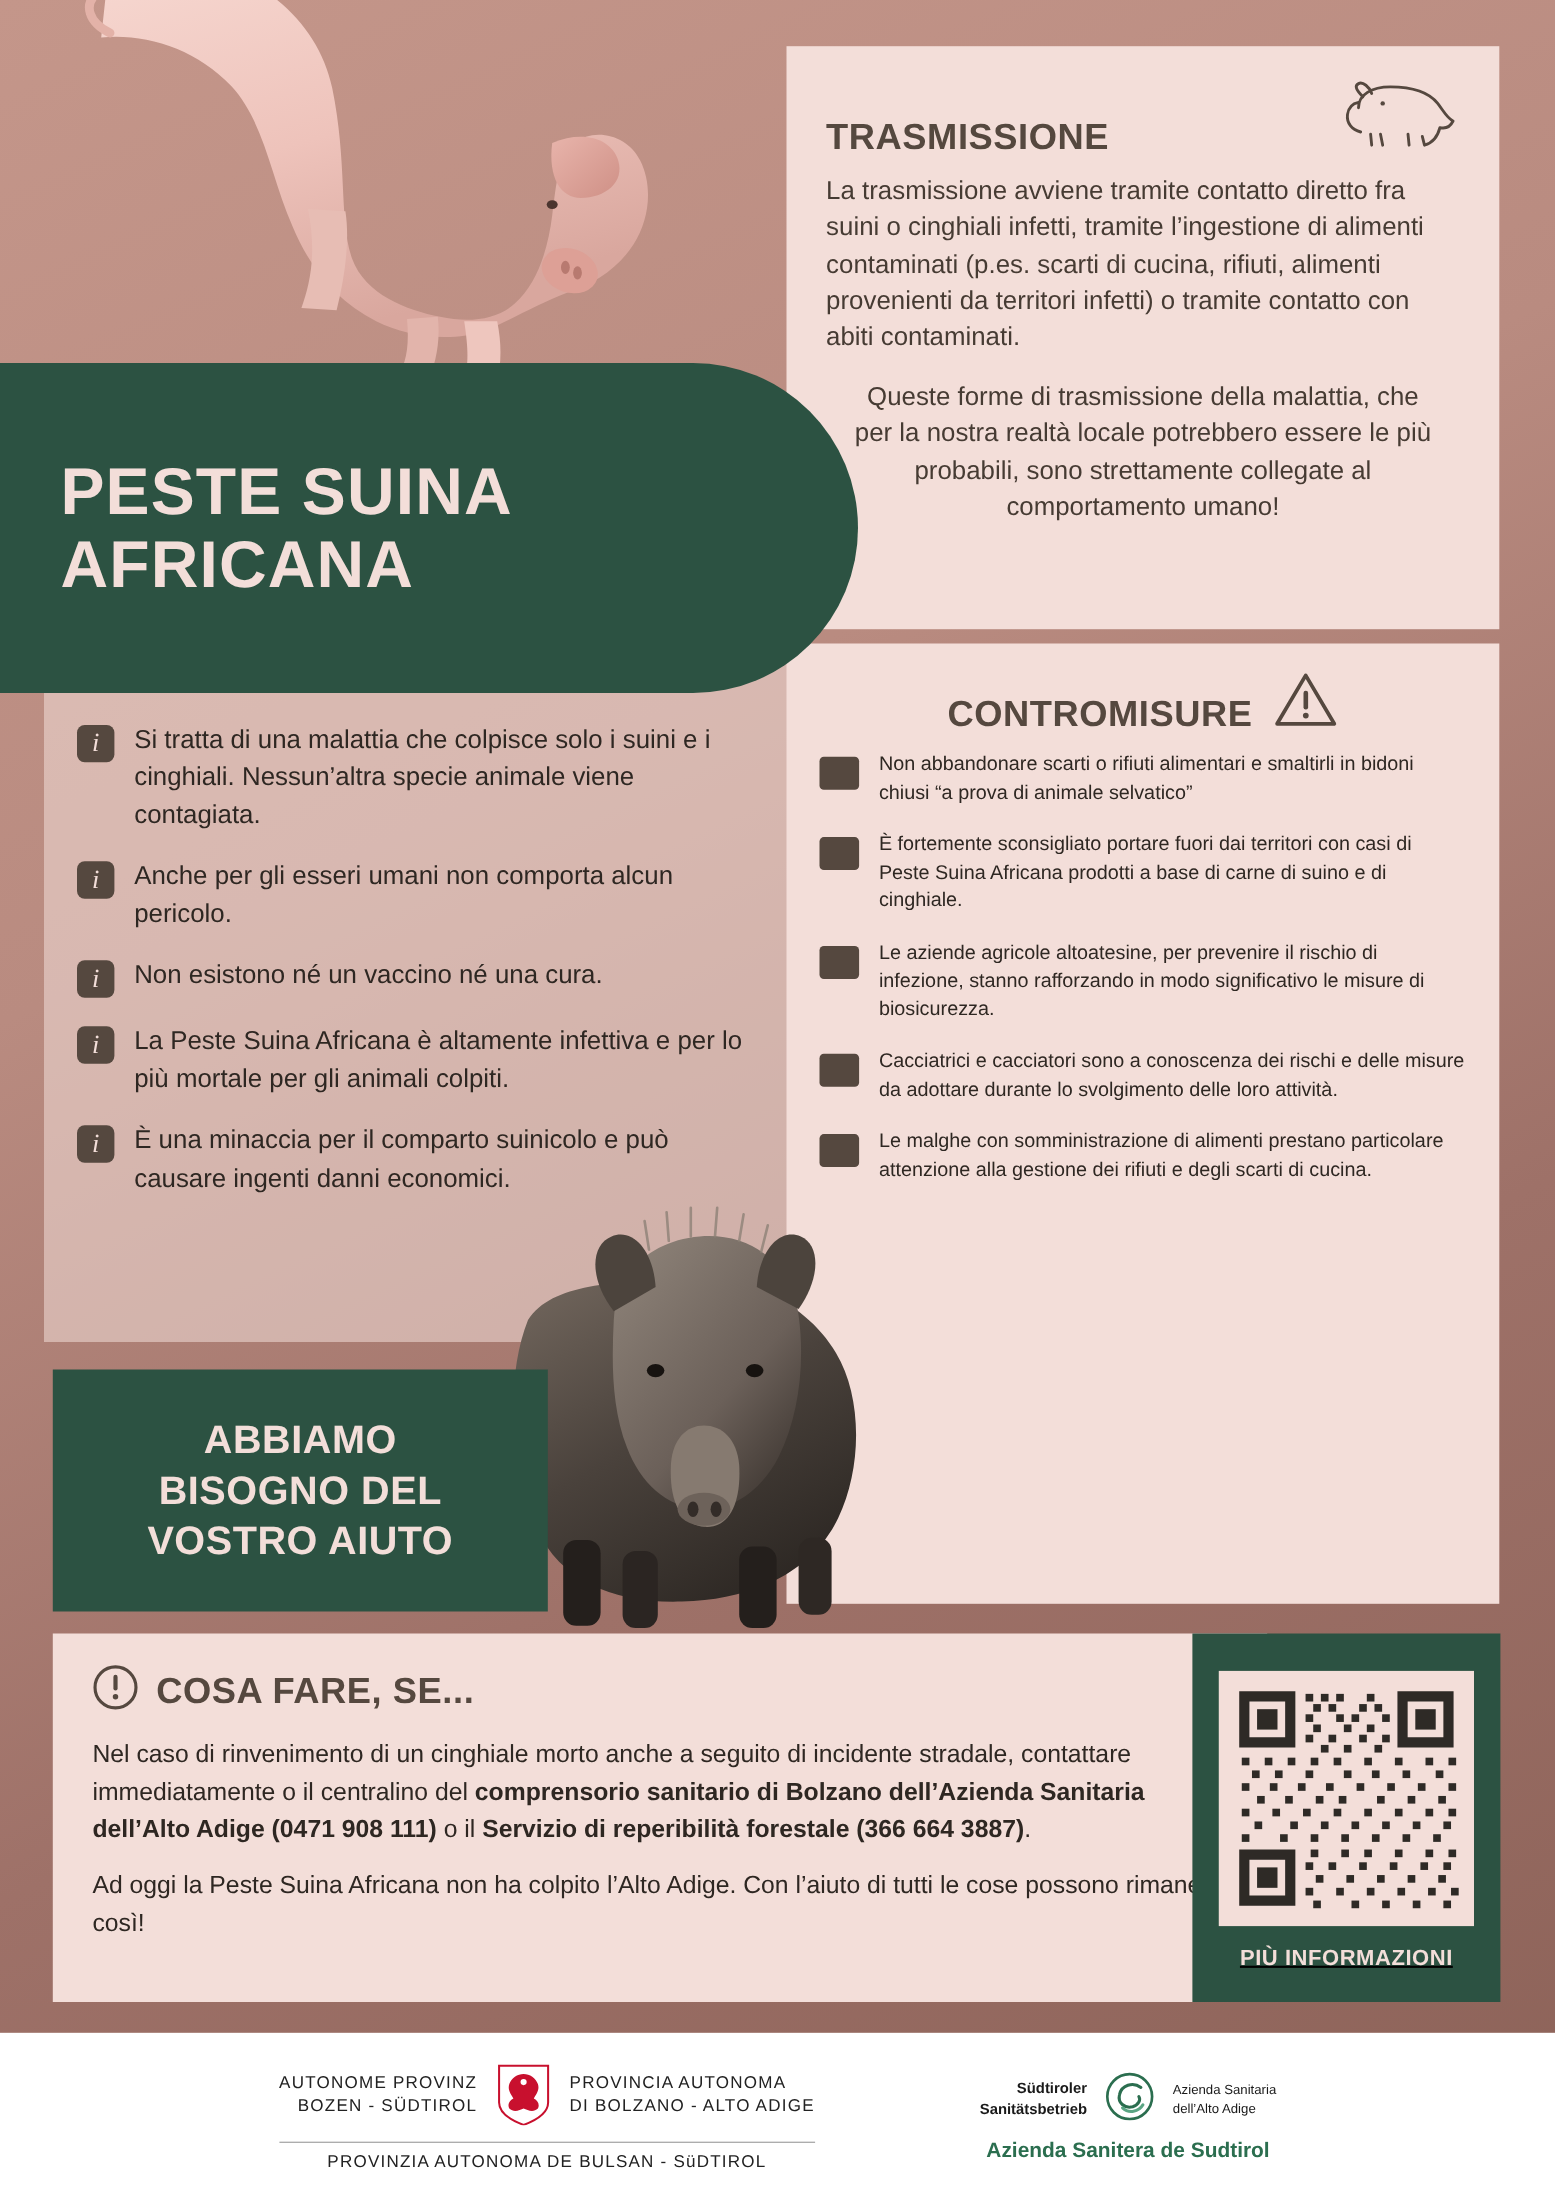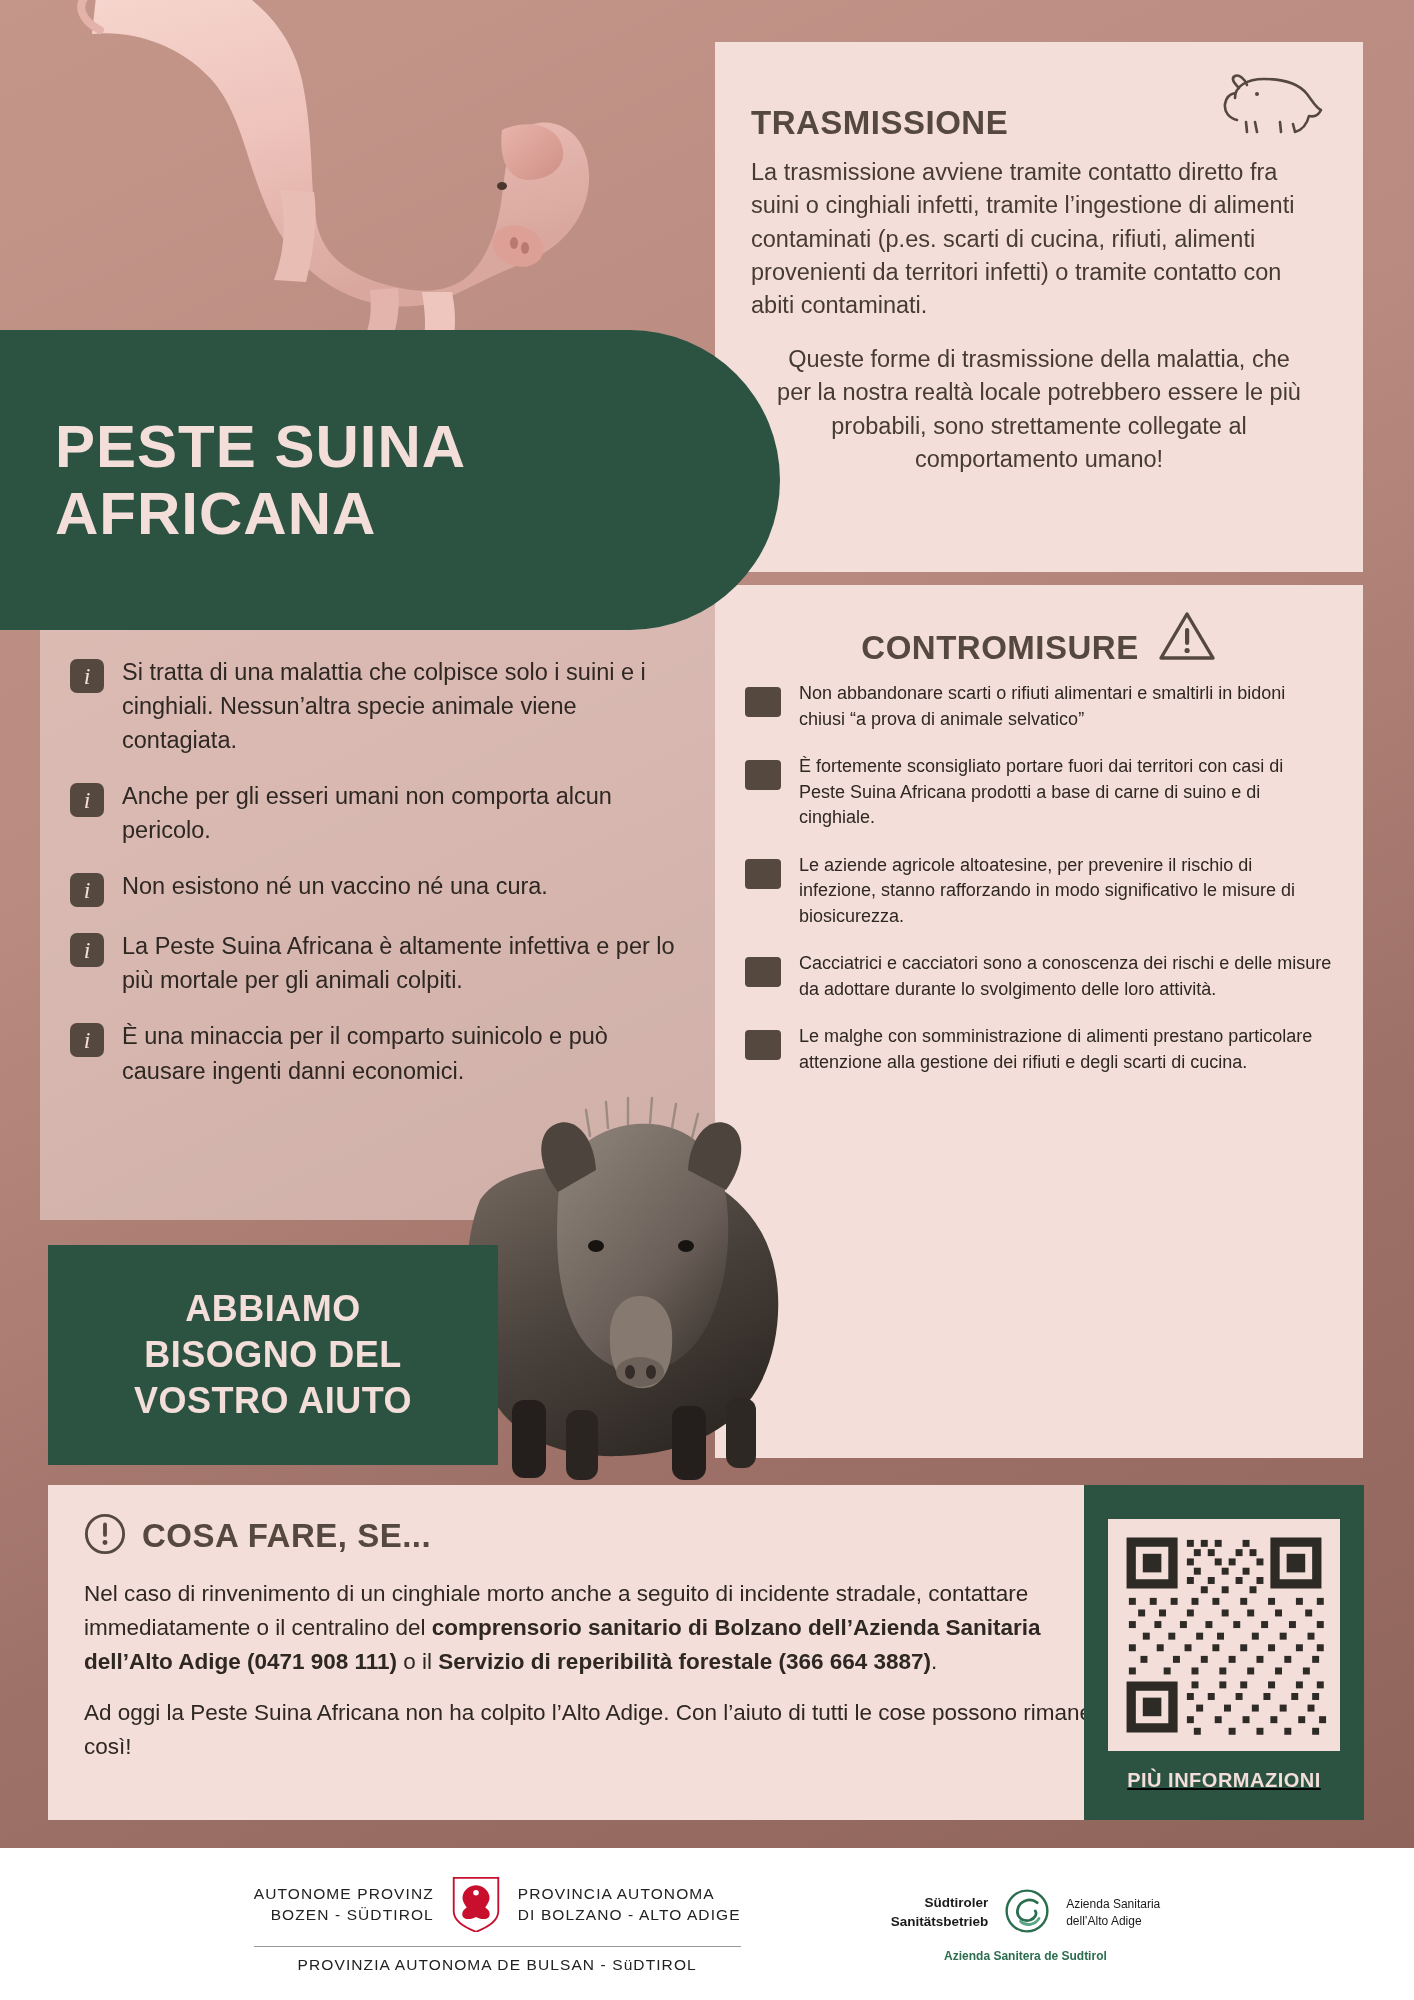--- a/index.html
+++ b/index.html
@@ -271,21 +271,21 @@
   }
   .logo-sabes .de {
     font-size: 13.5px; font-weight: bold; color: #1a1a1a;
     text-align: right; line-height: 1.35;
   }
   .logo-sabes .it {
     font-size: 12px; color: #1a1a1a;
     text-align: left; line-height: 1.35;
   }
   .logo-sabes .lad {
-    font-size: 12px; font-weight: bold; color: #2b6e4f;
+    font-size: 19px; font-weight: bold; color: #2b6e4f;
     margin-top: 9px;
   }
 </style>
 </head>
 <body>
 
 <div id="poster">
 
   <div class="pig-photo">
     <svg viewBox="0 0 580 380" width="580" height="380">

